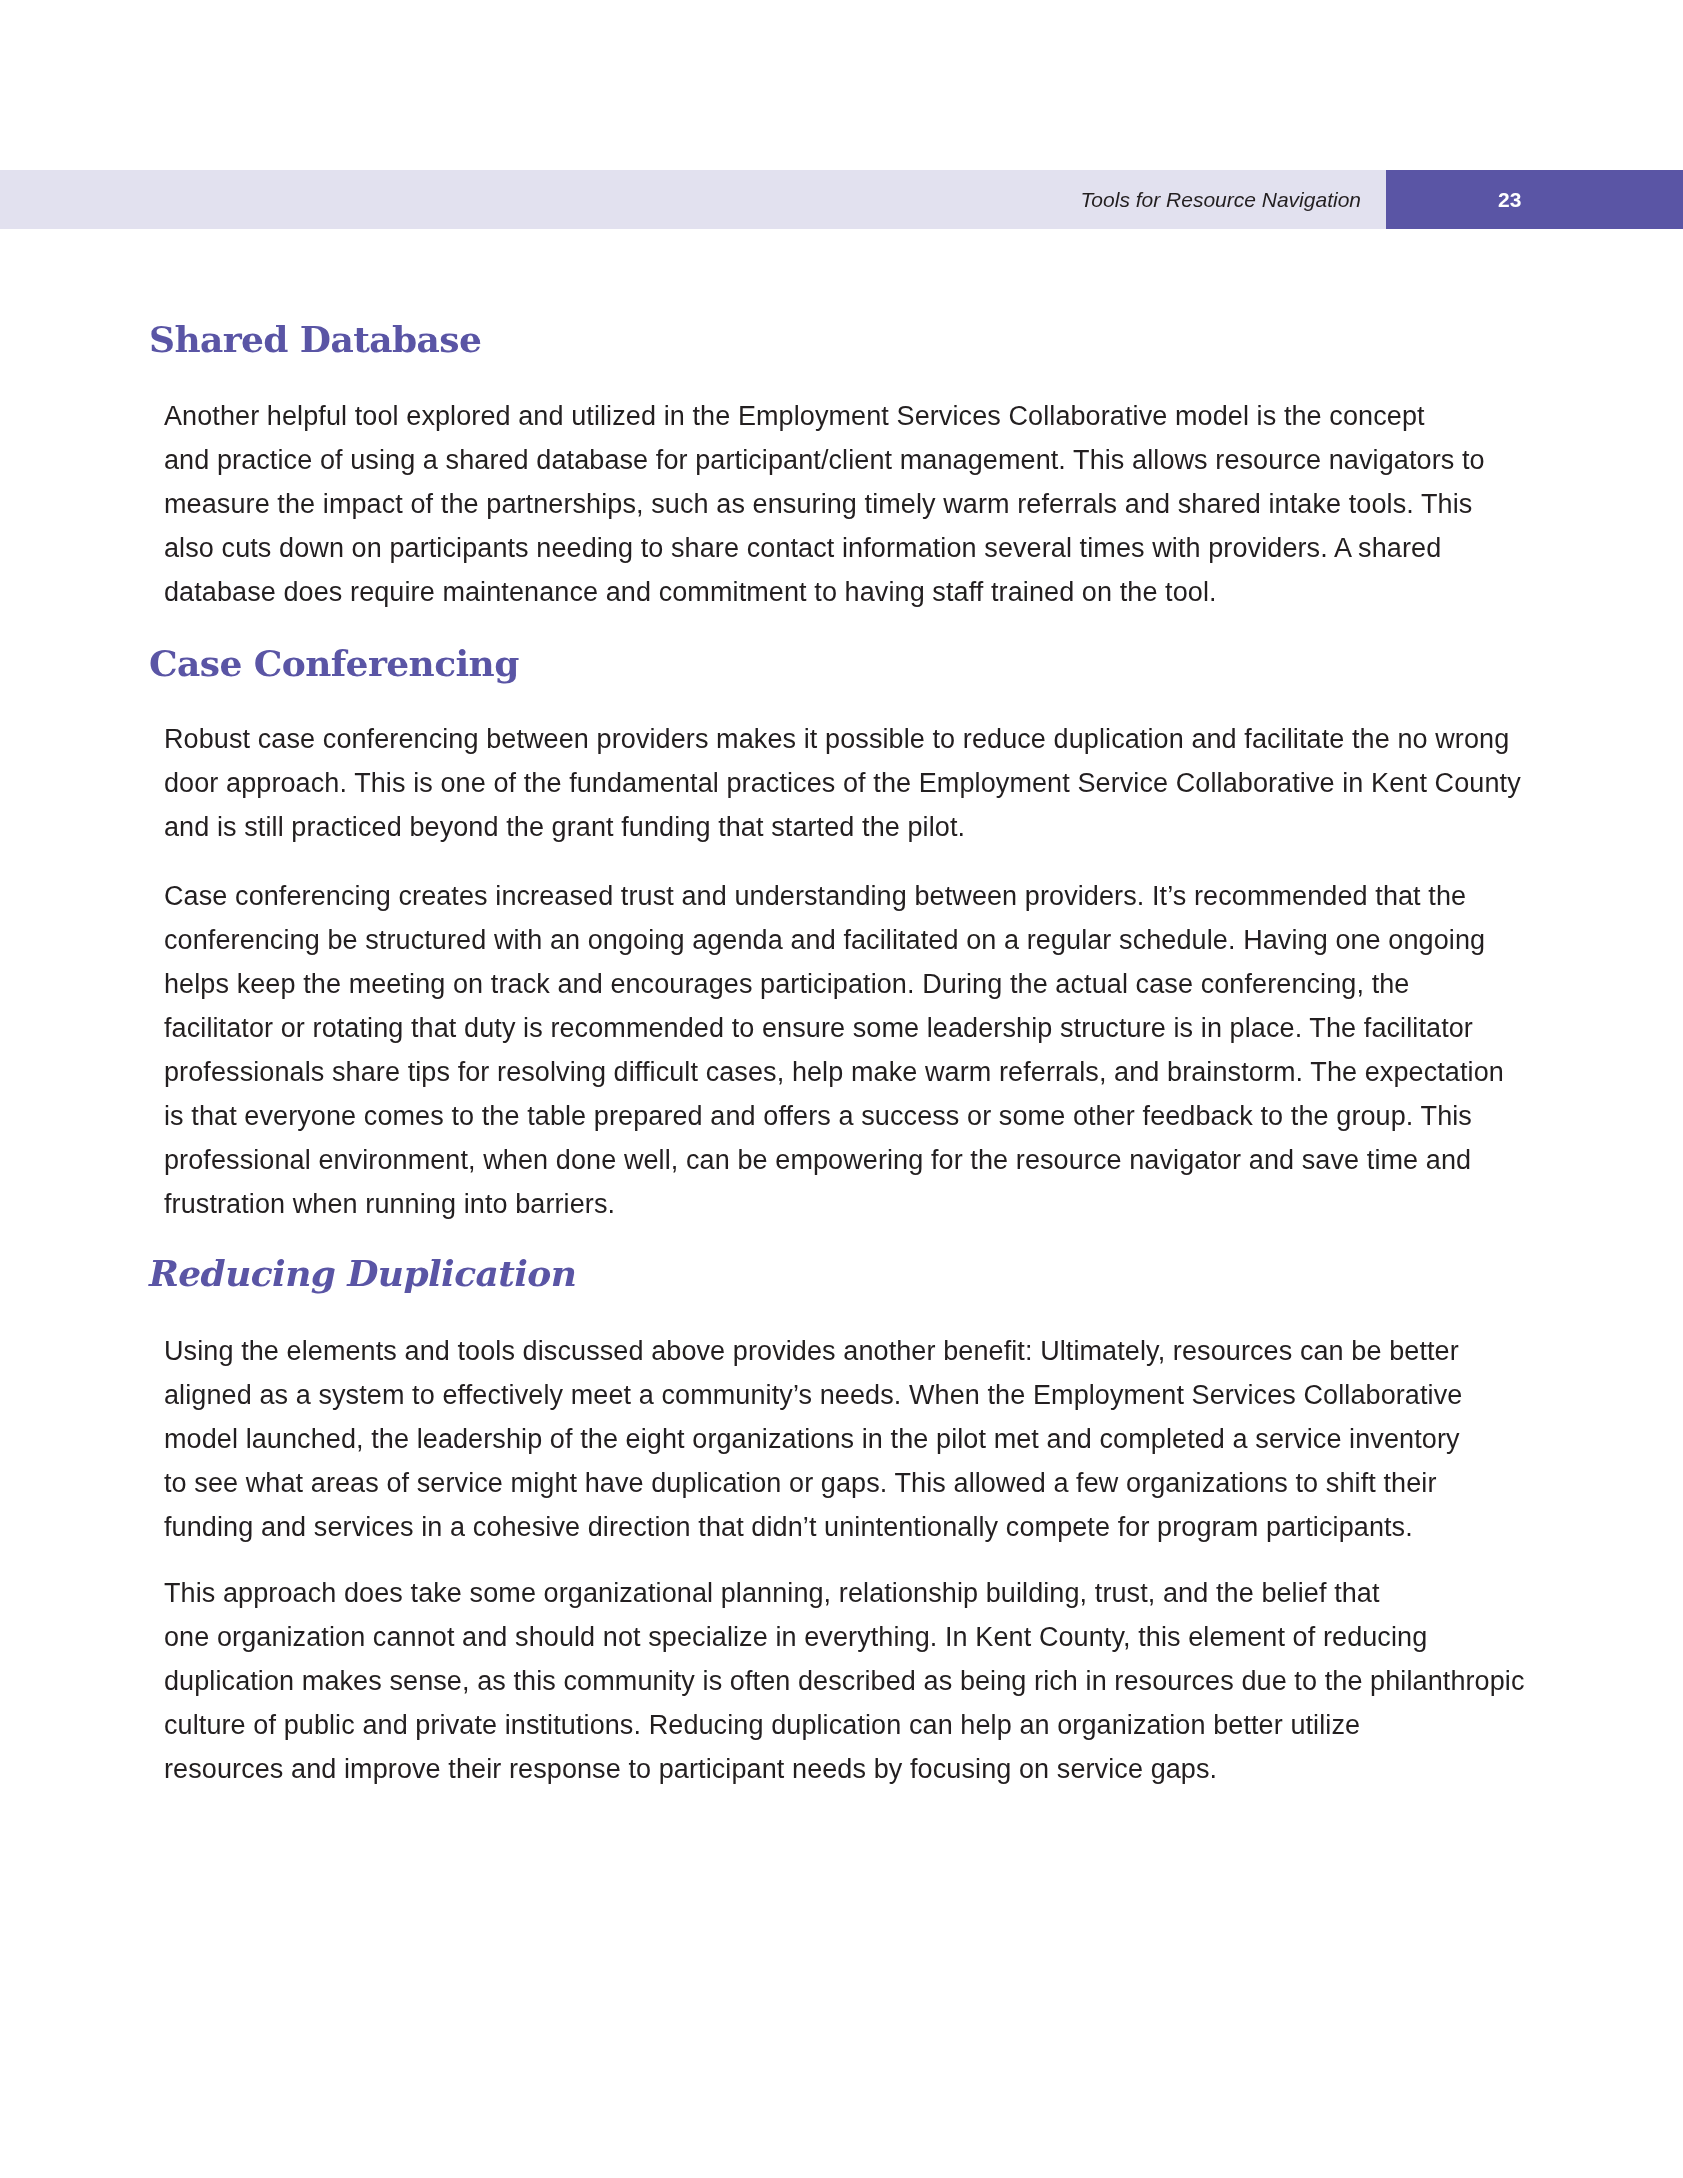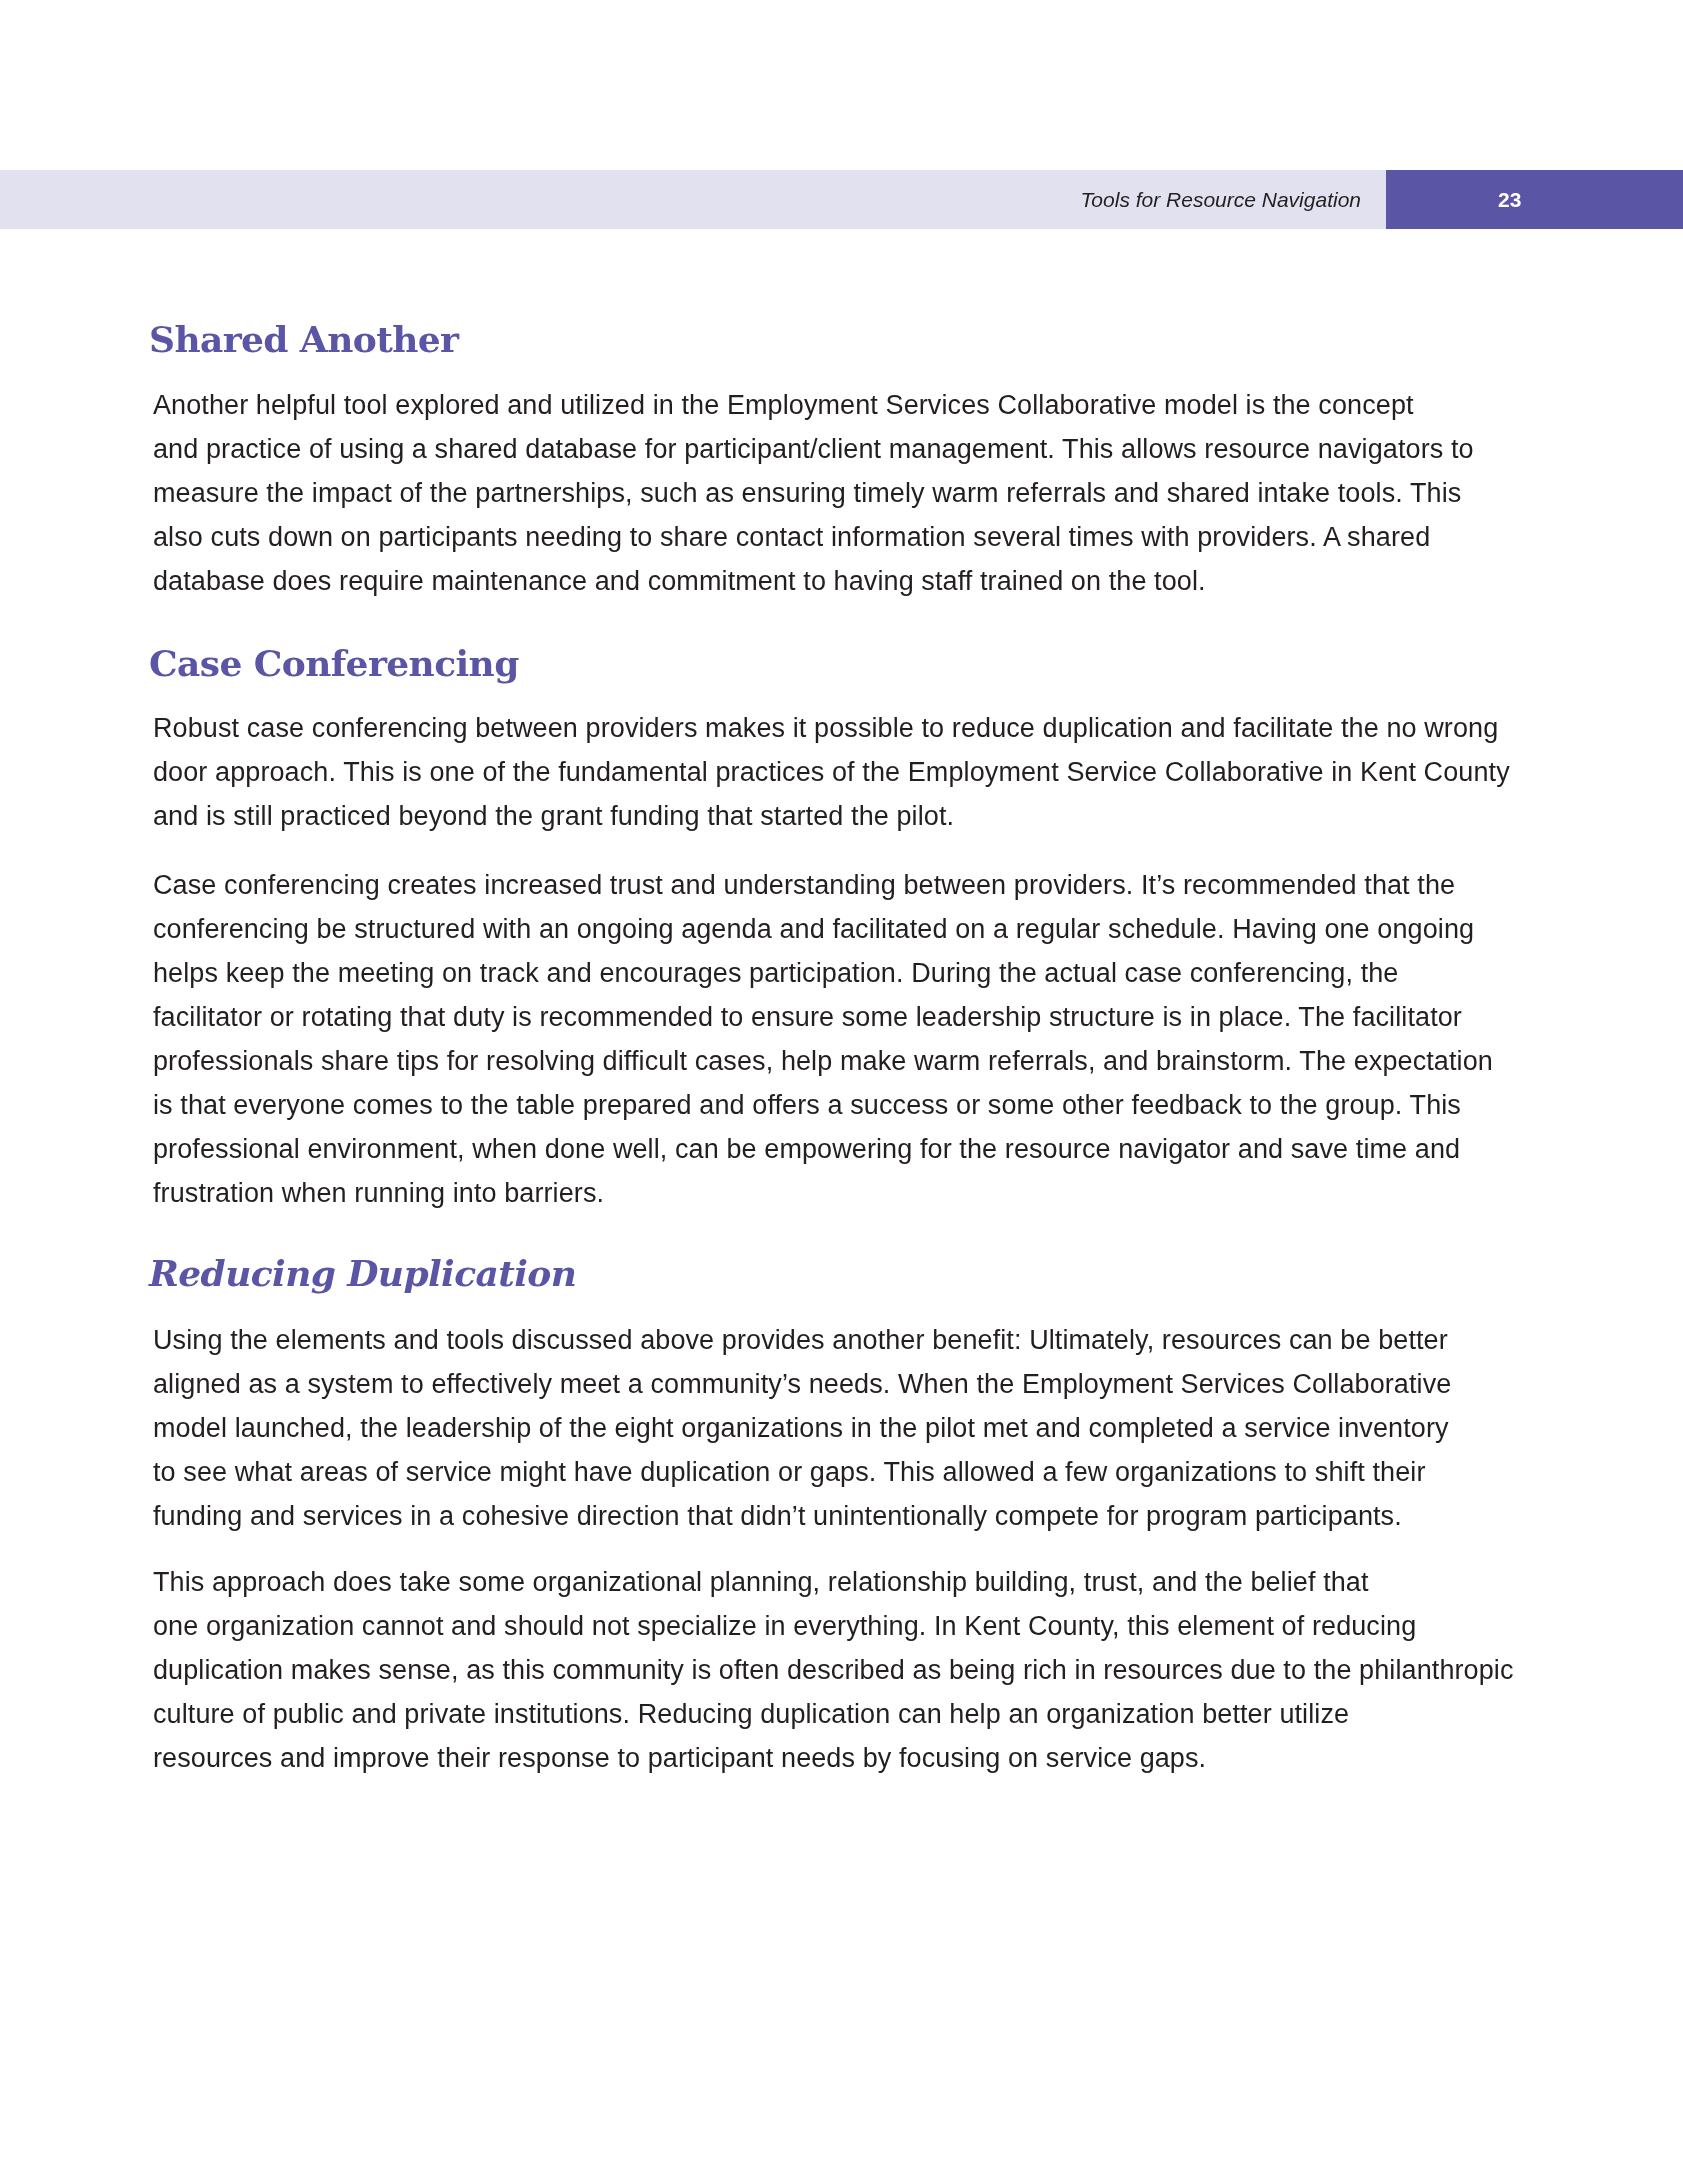--- a/index.html
+++ b/index.html
@@ -65,41 +65,41 @@
     font-size: 36px;
     line-height: 44px;
     color: #5a55a5;
     white-space: nowrap;
     letter-spacing: -0.6px;
   }
   .para {
     position: absolute;
     left: 149px;
     width: 1416px;
-    margin: 4px;
+    margin: 15px;
     font-size: 27px;
     letter-spacing: 0.1px;
     color: #231f20;
   }
   .para .line {
     display: block;
     height: 44px;
     line-height: 44px;
     white-space: nowrap;
   }
 </style>
 </head>
 <body>
 
 <div class="header-bar"></div>
 <div class="header-title">Tools for Resource Navigation</div>
 <div class="page-number-block"></div>
 <div class="page-number">23</div>
 
-<h2 class="heading" style="top:317px;">Shared Another</h2>
+<h2 class="heading" style="top:317px;">Shared Database</h2>
 <p class="para" style="top:379px;">
   <span class="line">Another helpful tool explored and utilized in the Employment Services Collaborative model is the concept</span>
   <span class="line">and practice of using a shared database for participant/client management. This allows resource navigators to</span>
   <span class="line">measure the impact of the partnerships, such as ensuring timely warm referrals and shared intake tools. This</span>
   <span class="line">also cuts down on participants needing to share contact information several times with providers. A shared</span>
   <span class="line">database does require maintenance and commitment to having staff trained on the tool.</span>
 </p>
 
 <h2 class="heading" style="top:641px;">Case Conferencing</h2>
 <p class="para" style="top:702px;">

